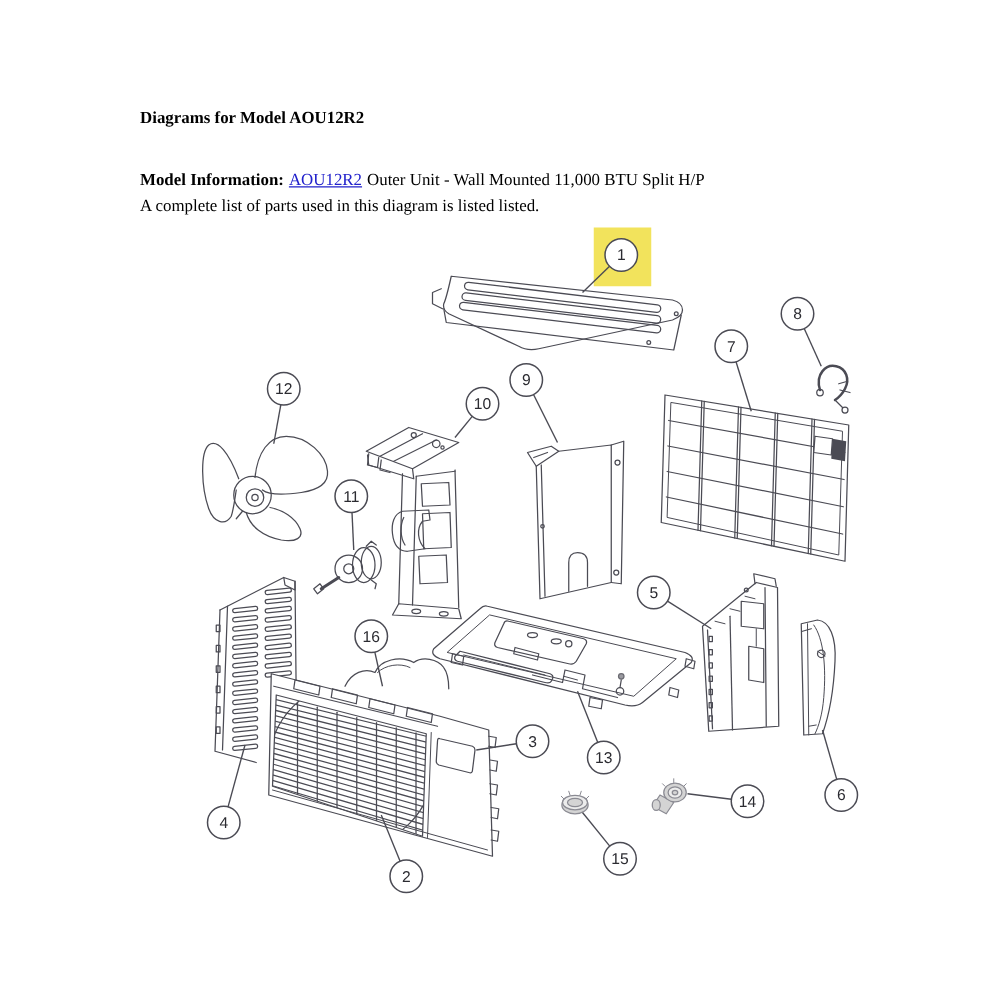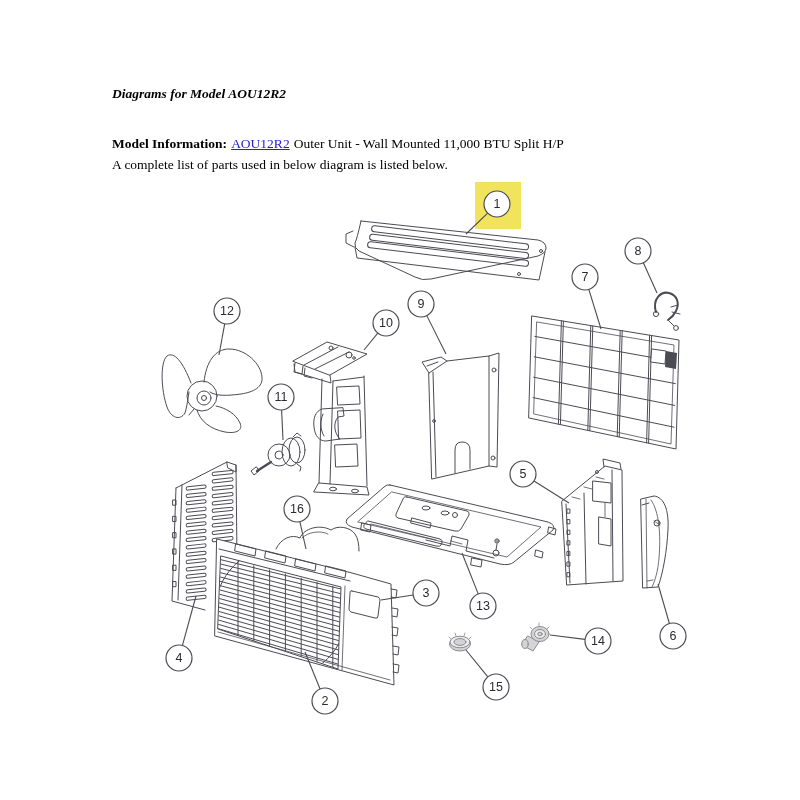--- a/index.html
+++ b/index.html
@@ -3,21 +3,21 @@
 <meta charset="utf-8">
 <style>
   :root{
     --line:#4b4b54;
     --link:#2222cc;
     --highlight:#f2e35c;
     --metal:#d4d4d4;
   }
   html,body{margin:0;padding:0;width:800px;height:800px;background:#fff;overflow:hidden;}
   body{font-family:"Liberation Serif",serif;color:#000;position:relative;}
-  .header-title{position:absolute;left:112px;top:86px;font-size:13.5px;font-weight:bold;white-space:nowrap;font-style:italic;}
+  .header-title{position:absolute;left:112px;top:86px;font-size:13.5px;font-weight:bold;white-space:nowrap;}
   .header-para{position:absolute;left:112px;top:133px;font-size:13.5px;line-height:21px;width:620px;}
   .model-label{font-weight:bold;margin-top:40px;}
   .model-link{color:var(--link);text-decoration:underline;margin:0 4px;cursor:pointer;}
   #diagram{position:absolute;left:0;top:0;}
   #parts path,#parts line,#parts rect,#parts circle,#parts ellipse{
     fill:none;stroke:var(--line);stroke-width:1;stroke-linecap:round;stroke-linejoin:round;}
   #parts .white-fill{fill:#fff;}
   #parts .dark-fill{fill:var(--line);stroke:none;}
   #parts .metal{fill:var(--metal);stroke:#8b8b93;}
   #parts .metal-light{fill:#ececec;stroke:#8b8b93;}
@@ -28,21 +28,21 @@
   #callout-layer text{font-family:"Liberation Sans",sans-serif;font-size:12.5px;fill:#2b2b31;stroke:none;}
 </style>
 </head>
 <body>
 
 <div class="header-title">Diagrams for Model AOU12R2</div>
 
 <div class="header-para">
   <span class="model-label">Model Information:</span><a href="#" class="model-link">AOU12R2</a><span>Outer Unit - Wall Mounted 11,000 BTU Split H/P</span>
   <br>
-  <span>A complete list of parts used in below diagram is listed below.</span>
+  <span>A complete list of parts used in this diagram is listed listed.</span>
 </div>
 
 <svg id="diagram" width="800" height="800" viewBox="0 0 800 800">
   <defs>
     <clipPath id="grille-clip">
       <path d="M221,556 L341,587 L338,669 L218,629 Z"></path>
     </clipPath>
   </defs>
 
   <g id="parts">

